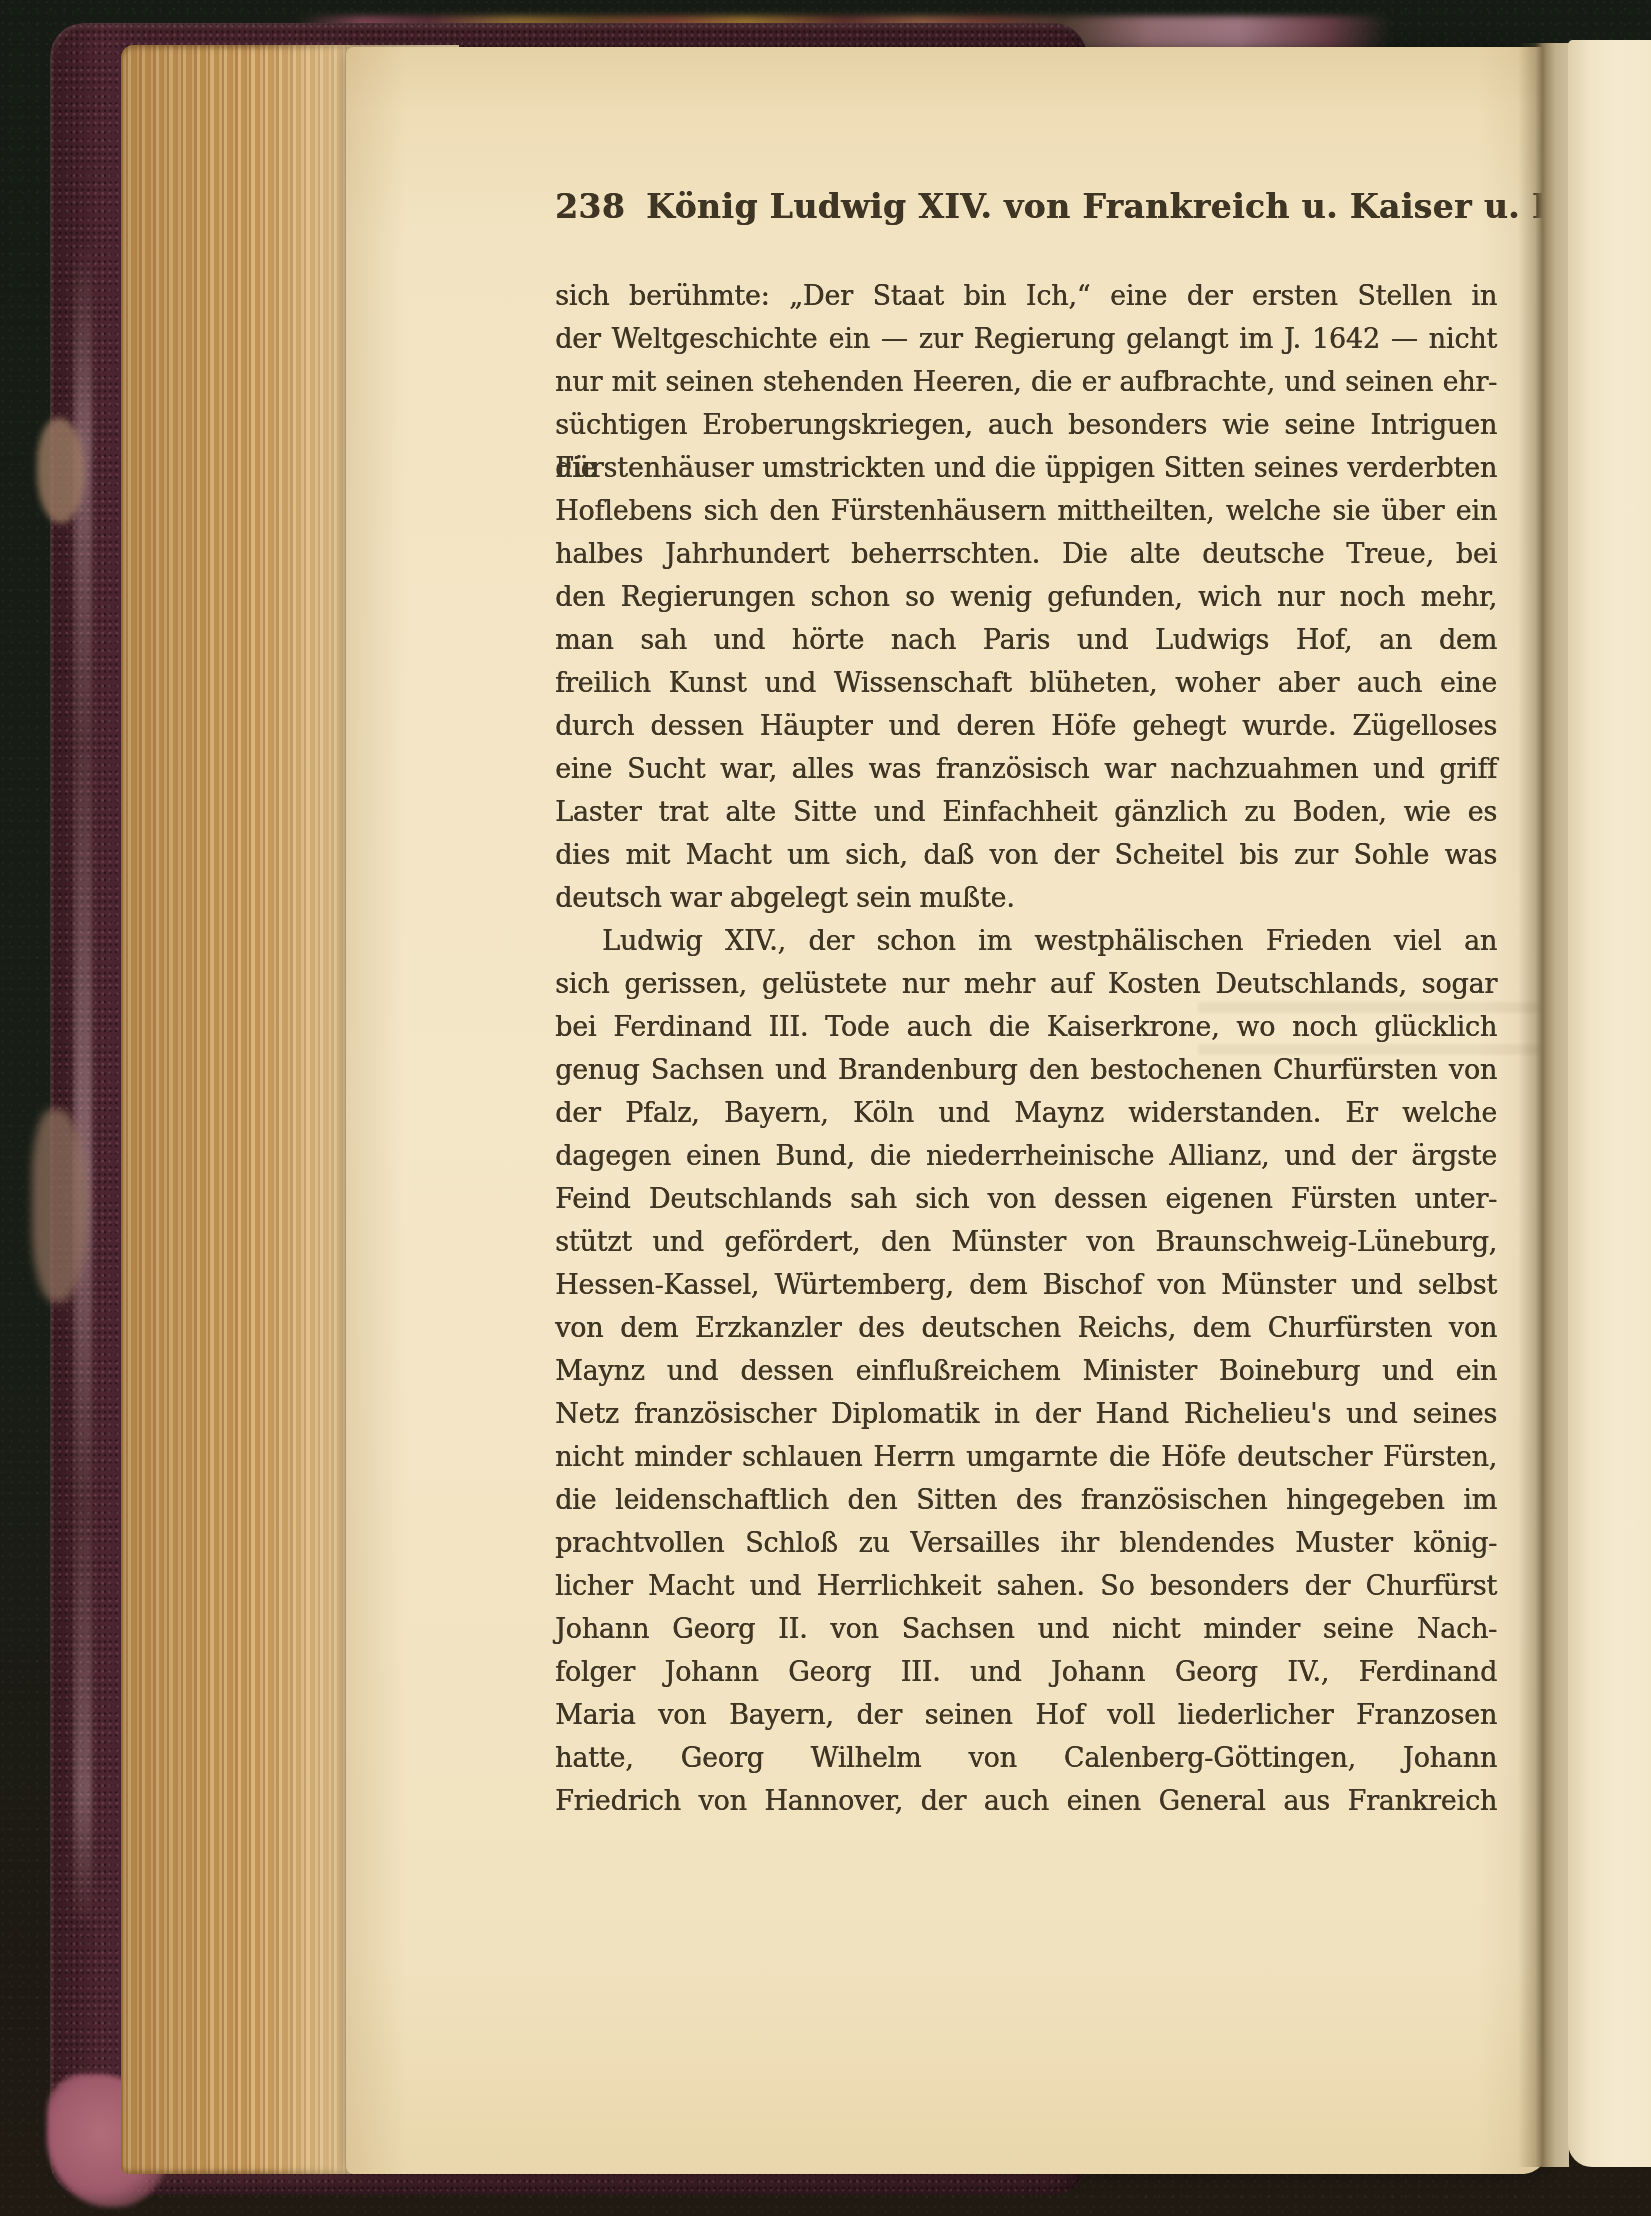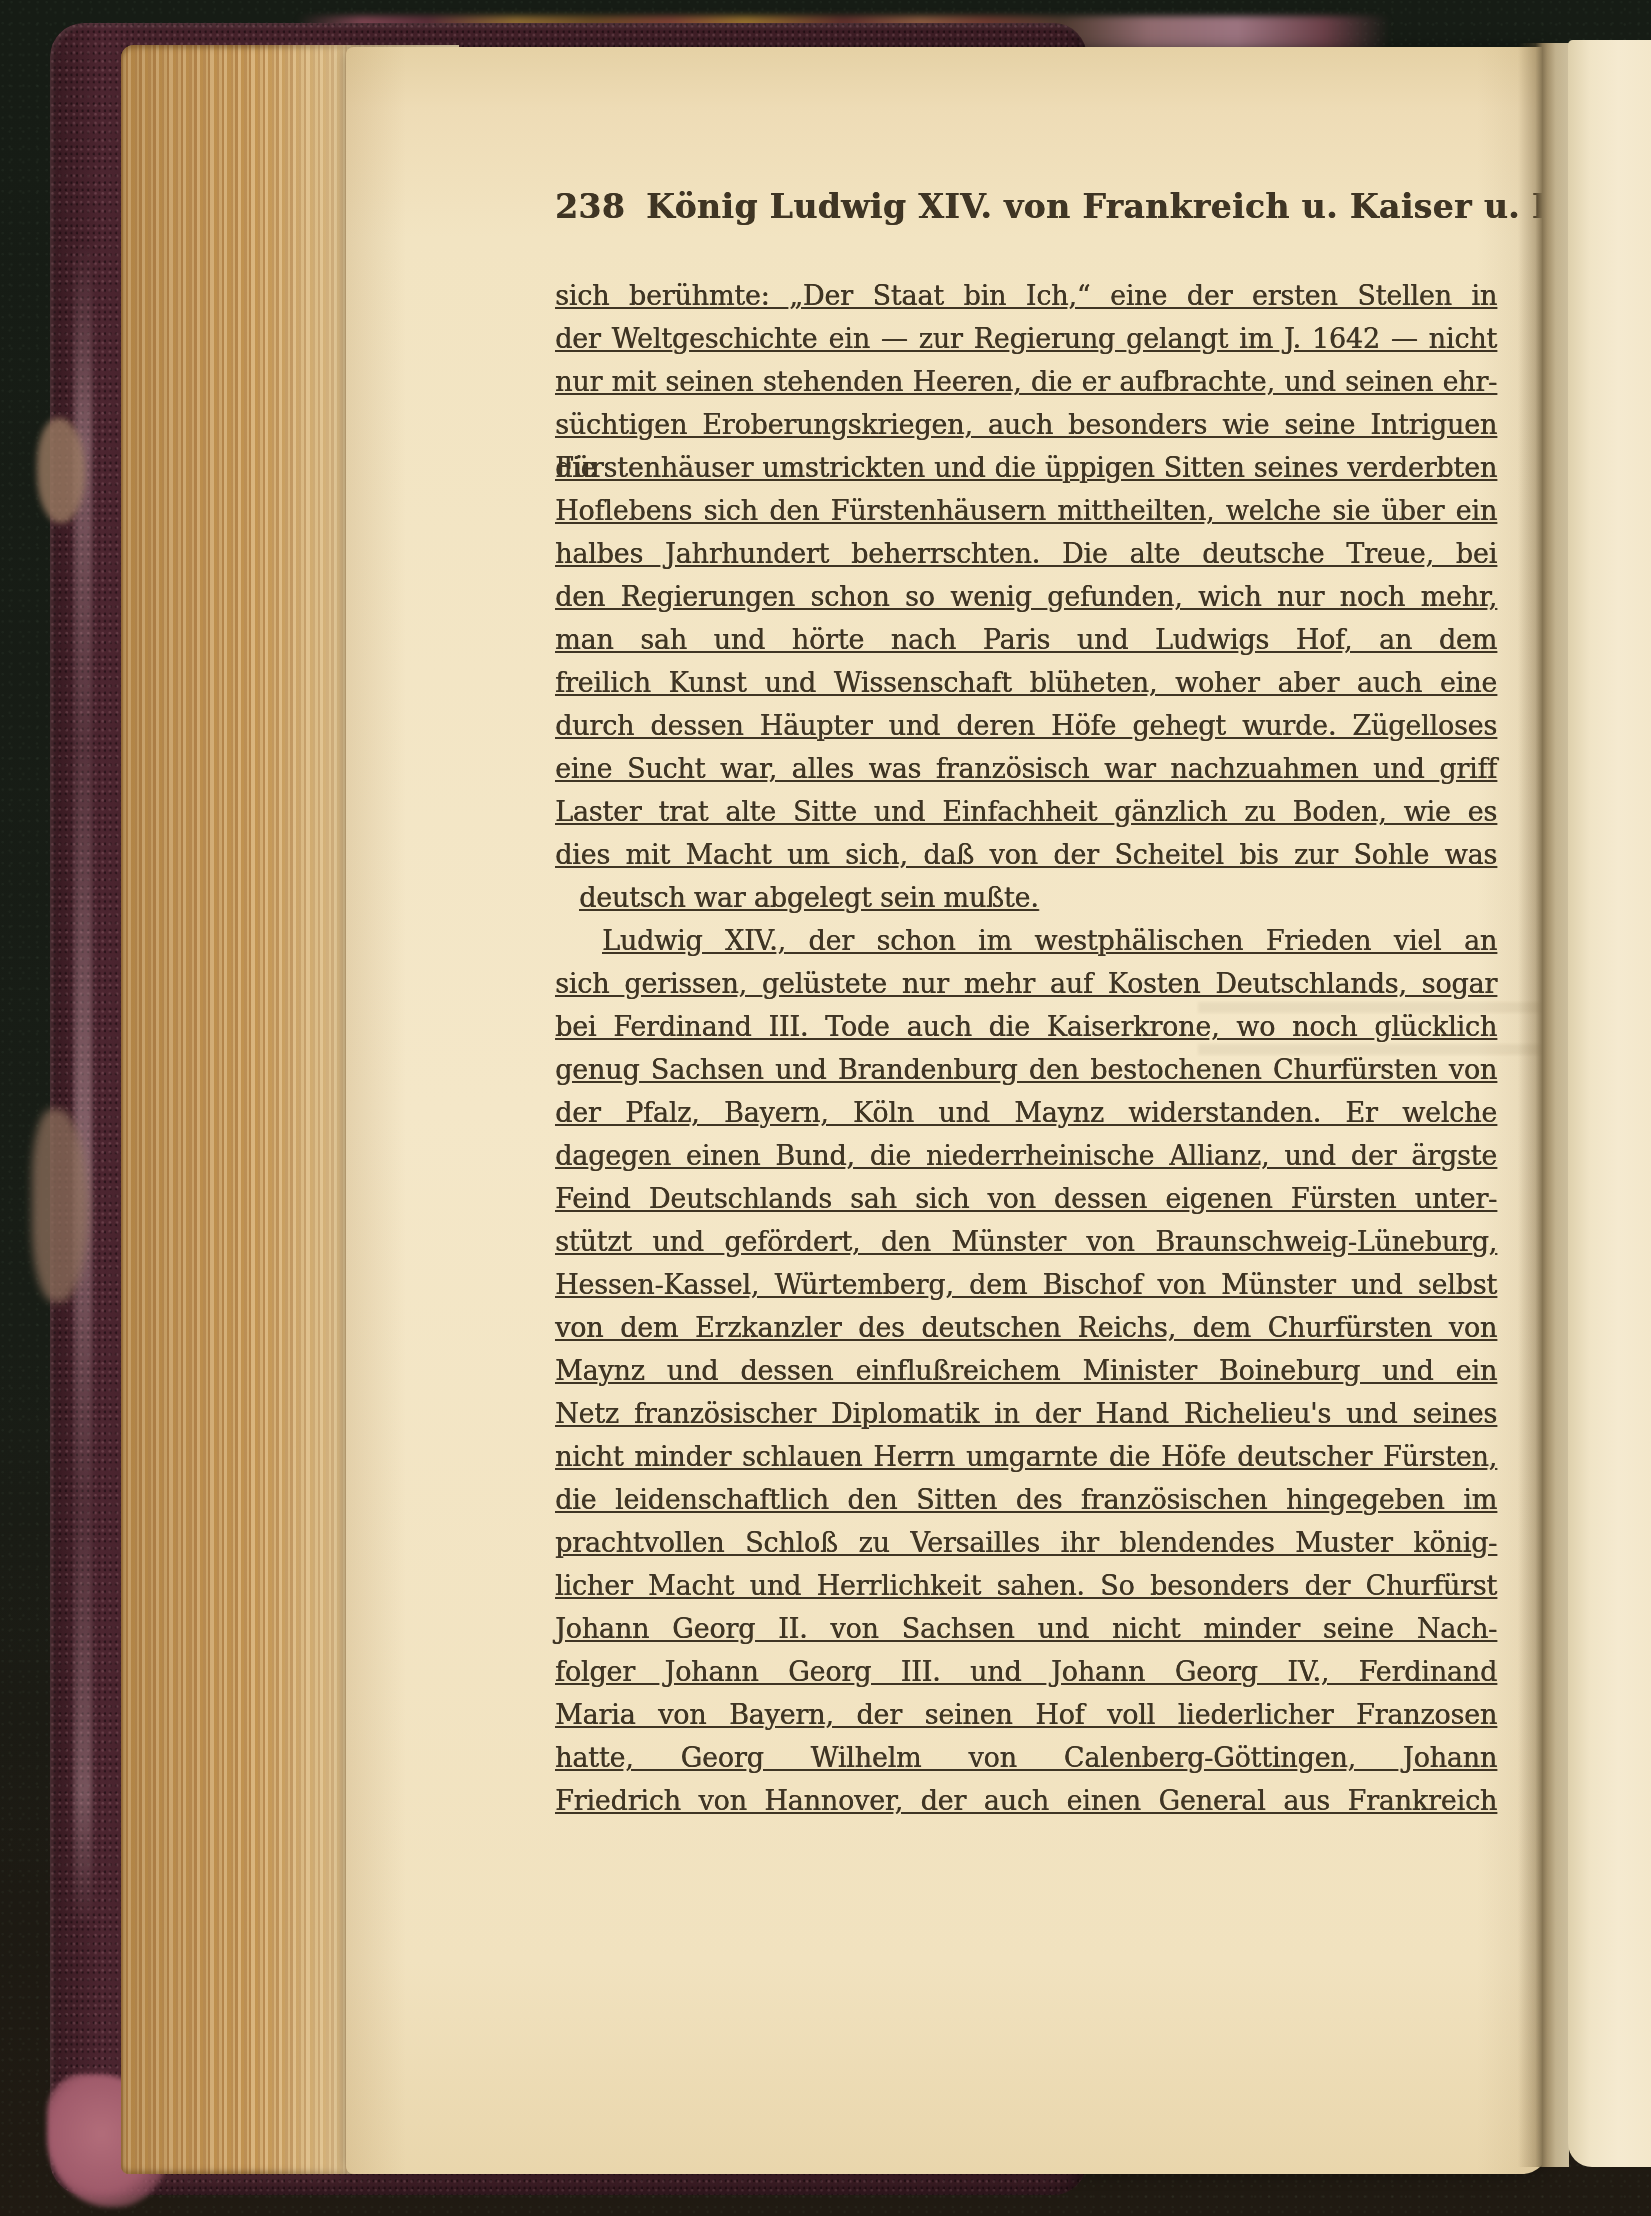--- a/index.html
+++ b/index.html
@@ -106,22 +106,22 @@
     text-align:center;font-weight:700;font-size:33px;letter-spacing:0.4px;
     white-space:nowrap;
     text-shadow:0.5px 0 0 currentColor;
   }
   .header .pgnum{margin-right:21px;text-align:right;}
   .text-block{
     position:absolute;left:0;top:227px;width:100%;
     font-size:27px;line-height:43px;letter-spacing:-0.2px;
     text-shadow:0.4px 0 0 currentColor;
   }
-  .line{text-align:justify;text-align-last:justify;height:43px;overflow:visible;text-decoration:underline;}
-  .line.endline{text-align-last:left;margin-left:24px;}
+  .line{text-align:justify;text-align-last:justify;height:43px;overflow:visible;}
+  .line.endline{text-align-last:left;}
   .line.indent{text-indent:47px;}
 </style>
 </head>
 <body>
 
 <div class="stage">
   <div class="headband"></div>
   <div class="leather"></div>
   <div class="leather-shine"></div>
   <div class="leather-wear-a"></div>

